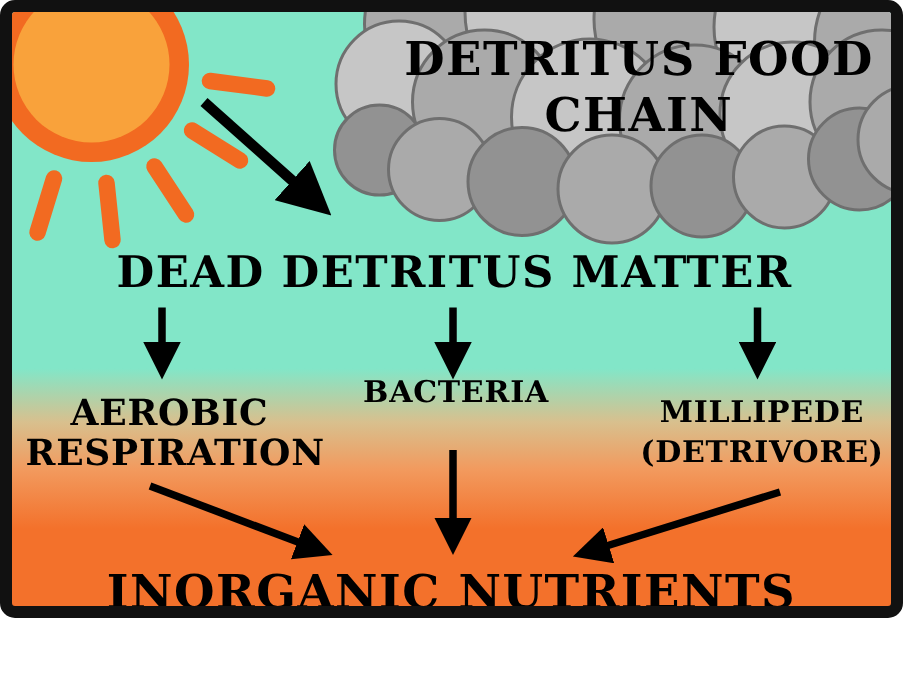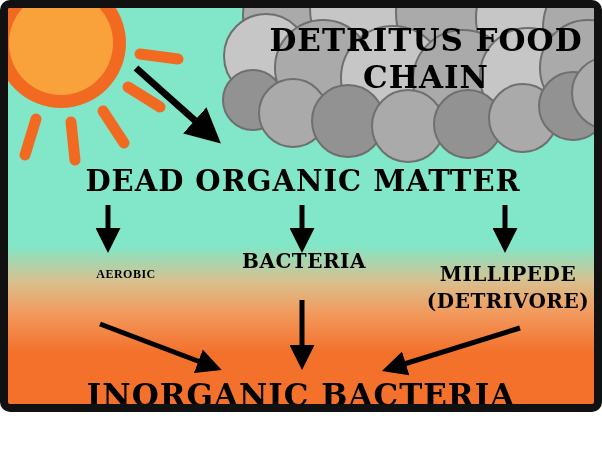--- a/index.html
+++ b/index.html
@@ -24,21 +24,21 @@
     position:absolute;
     text-align:center;
     color:var(--text,#000);
     font-weight:700;
     line-height:1.15;
     letter-spacing:0.5px;
     white-space:nowrap;
   }
   .title{left:240px;top:14px;width:356px;font-size:31px;line-height:37px;letter-spacing:1px;}
   .dead{left:45px;top:157px;width:500px;font-size:29px;letter-spacing:1px;}
-  .aerobic{left:22px;top:253px;width:192px;font-size:12px;line-height:27px;font-family:Liberation Serif, serif;}
+  .aerobic{left:9px;top:253px;width:192px;font-size:24px;line-height:27px;}
   .bacteria{left:206px;top:242px;width:180px;font-size:20px;}
   .millipede{left:403px;top:253px;width:194px;font-size:20px;line-height:27px;}
   .sink{left:0px;top:370px;width:586px;font-size:31px;letter-spacing:1px;}
 </style>
 </head>
 <body>
 
 <div class="frame">
 
   <svg class="art" width="602" height="452" viewBox="0 0 602 452">
@@ -91,28 +91,29 @@
       <line x1="294" y1="292" x2="294" y2="342" stroke-width="5" marker-end="url(#ah)"></line>
       <line x1="512" y1="320" x2="393" y2="357" stroke-width="5" marker-end="url(#ah)"></line>
     </g>
   </svg>
 
   <div class="txt title">
     <div>DETRITUS FOOD</div>
     <div>CHAIN</div>
   </div>
 
-  <div class="txt dead">DEAD ORGANIC MATTER</div>
+  <div class="txt dead">DEAD DETRITUS MATTER</div>
 
   <div class="txt aerobic">
     <div>AEROBIC</div>
+    <div>RESPIRATION</div>
   </div>
 
   <div class="txt bacteria">BACTERIA</div>
 
   <div class="txt millipede">
     <div>MILLIPEDE</div>
     <div>(DETRIVORE)</div>
   </div>
 
-  <div class="txt sink">INORGANIC BACTERIA</div>
+  <div class="txt sink">INORGANIC NUTRIENTS</div>
 
 </div>
 
 </body></html>

